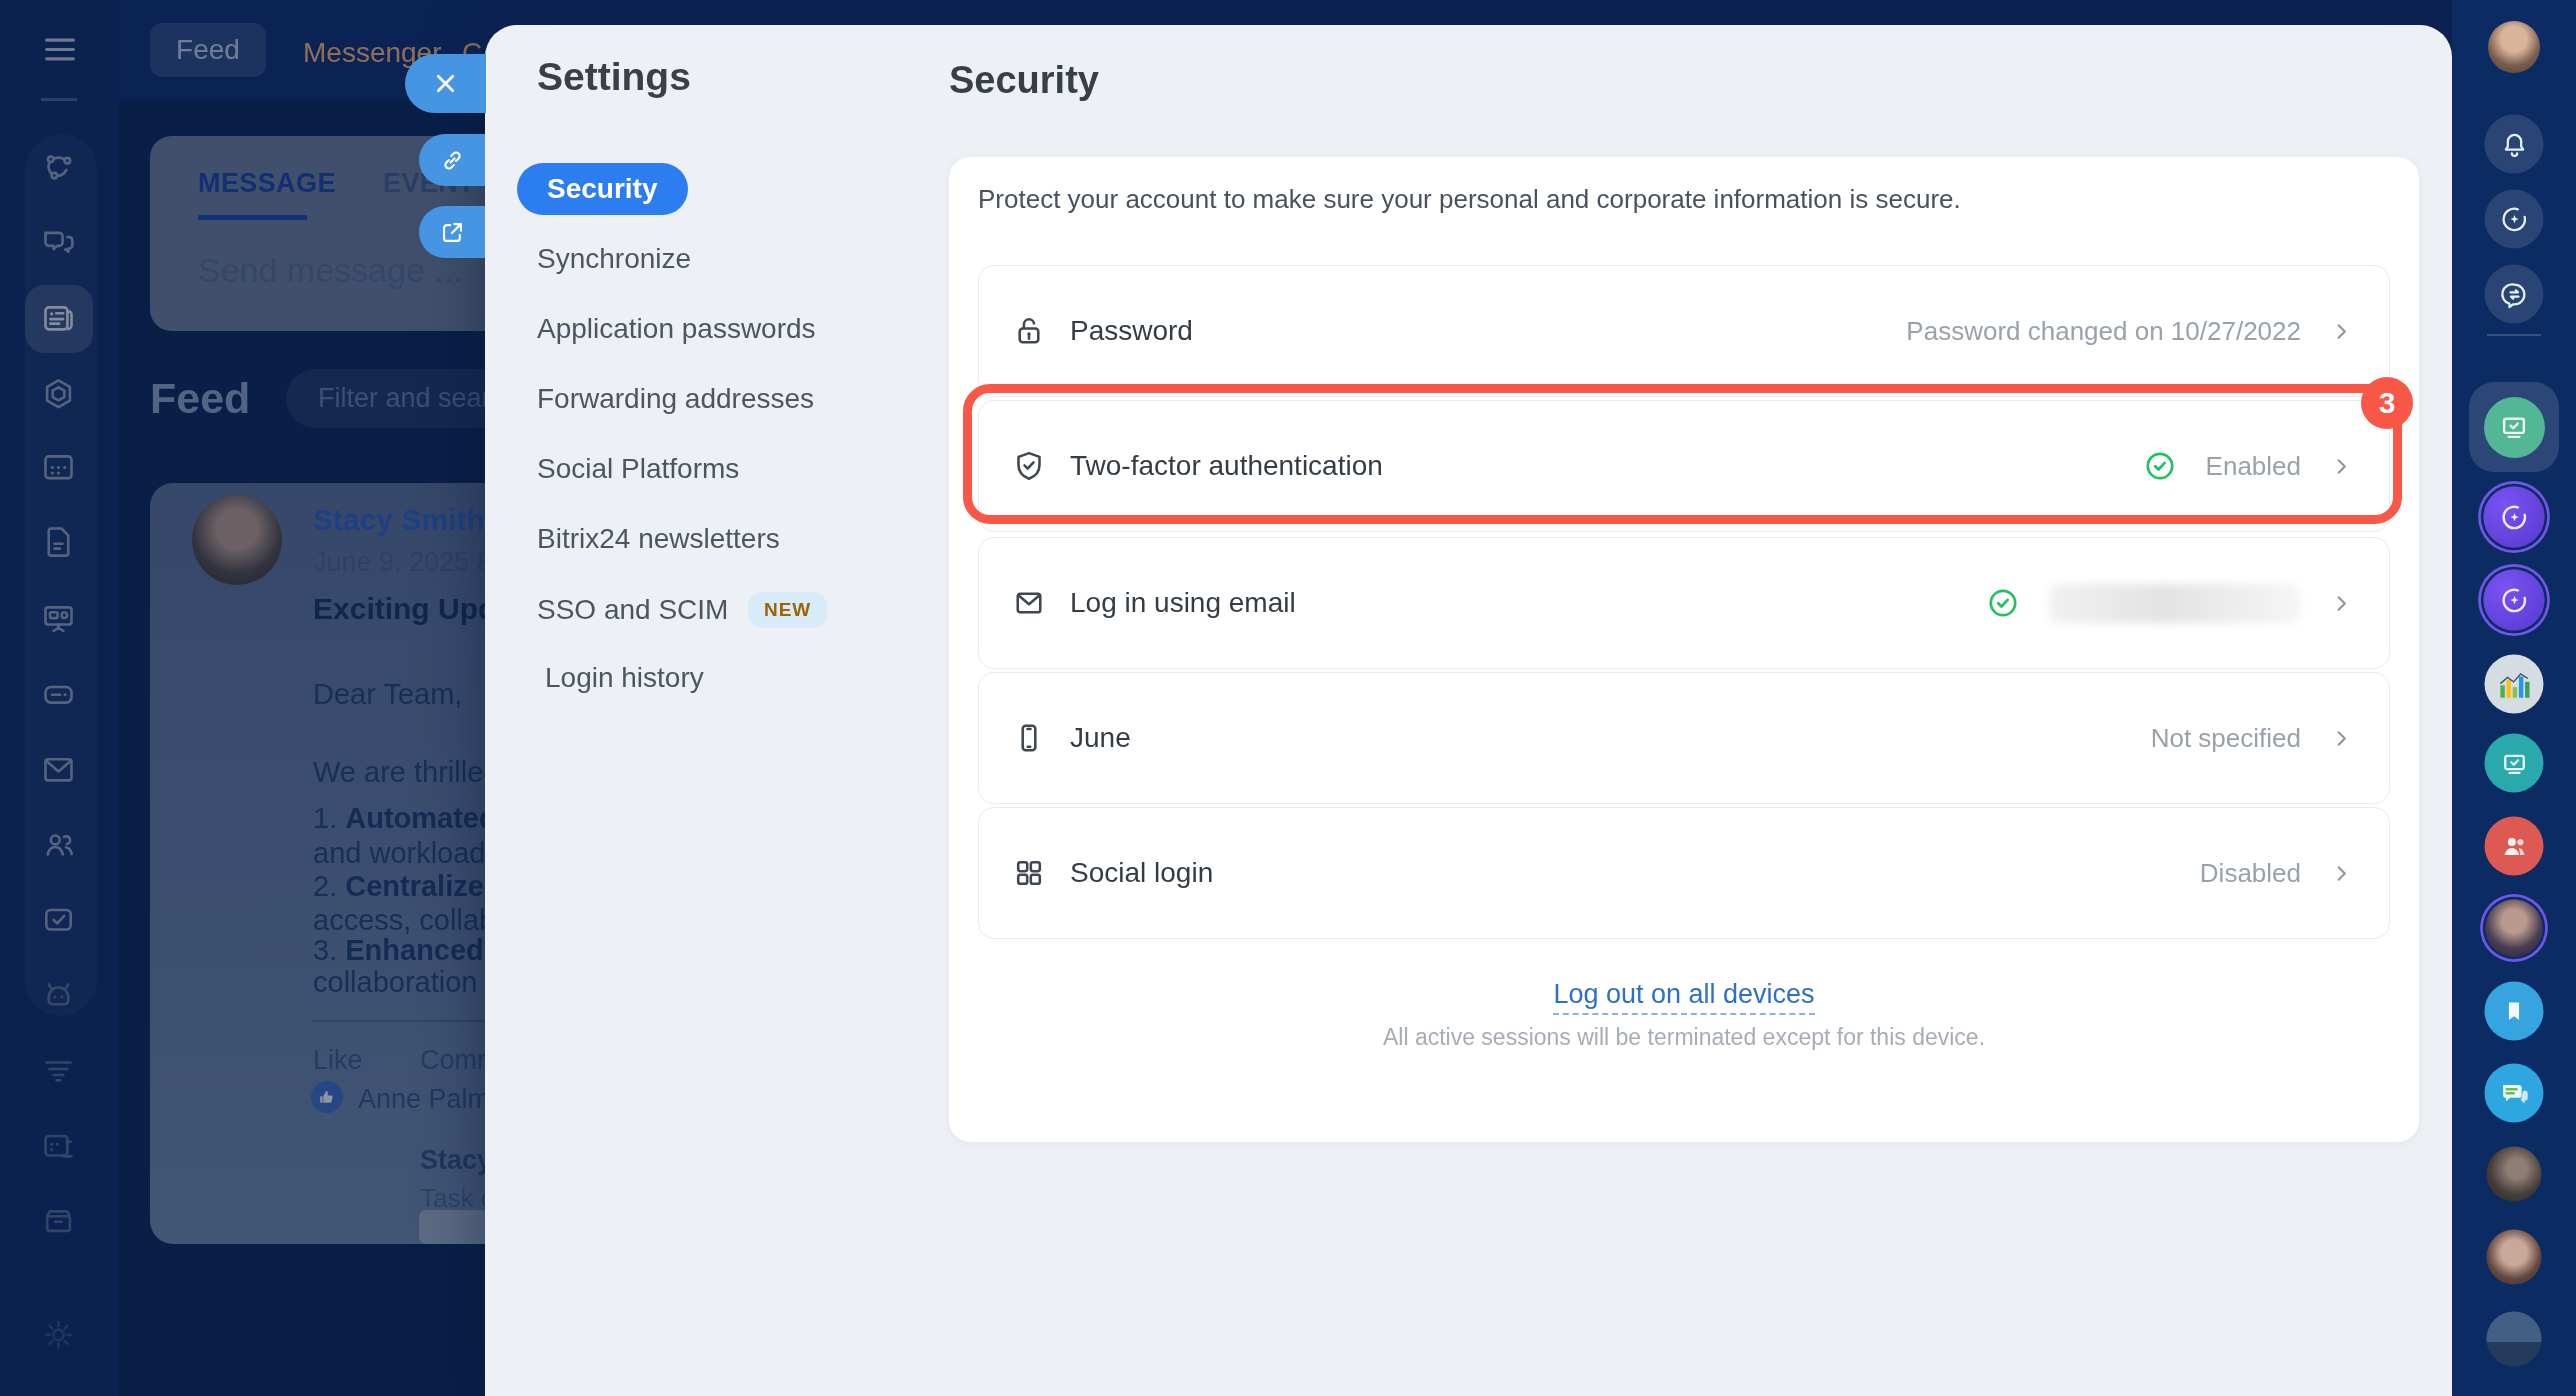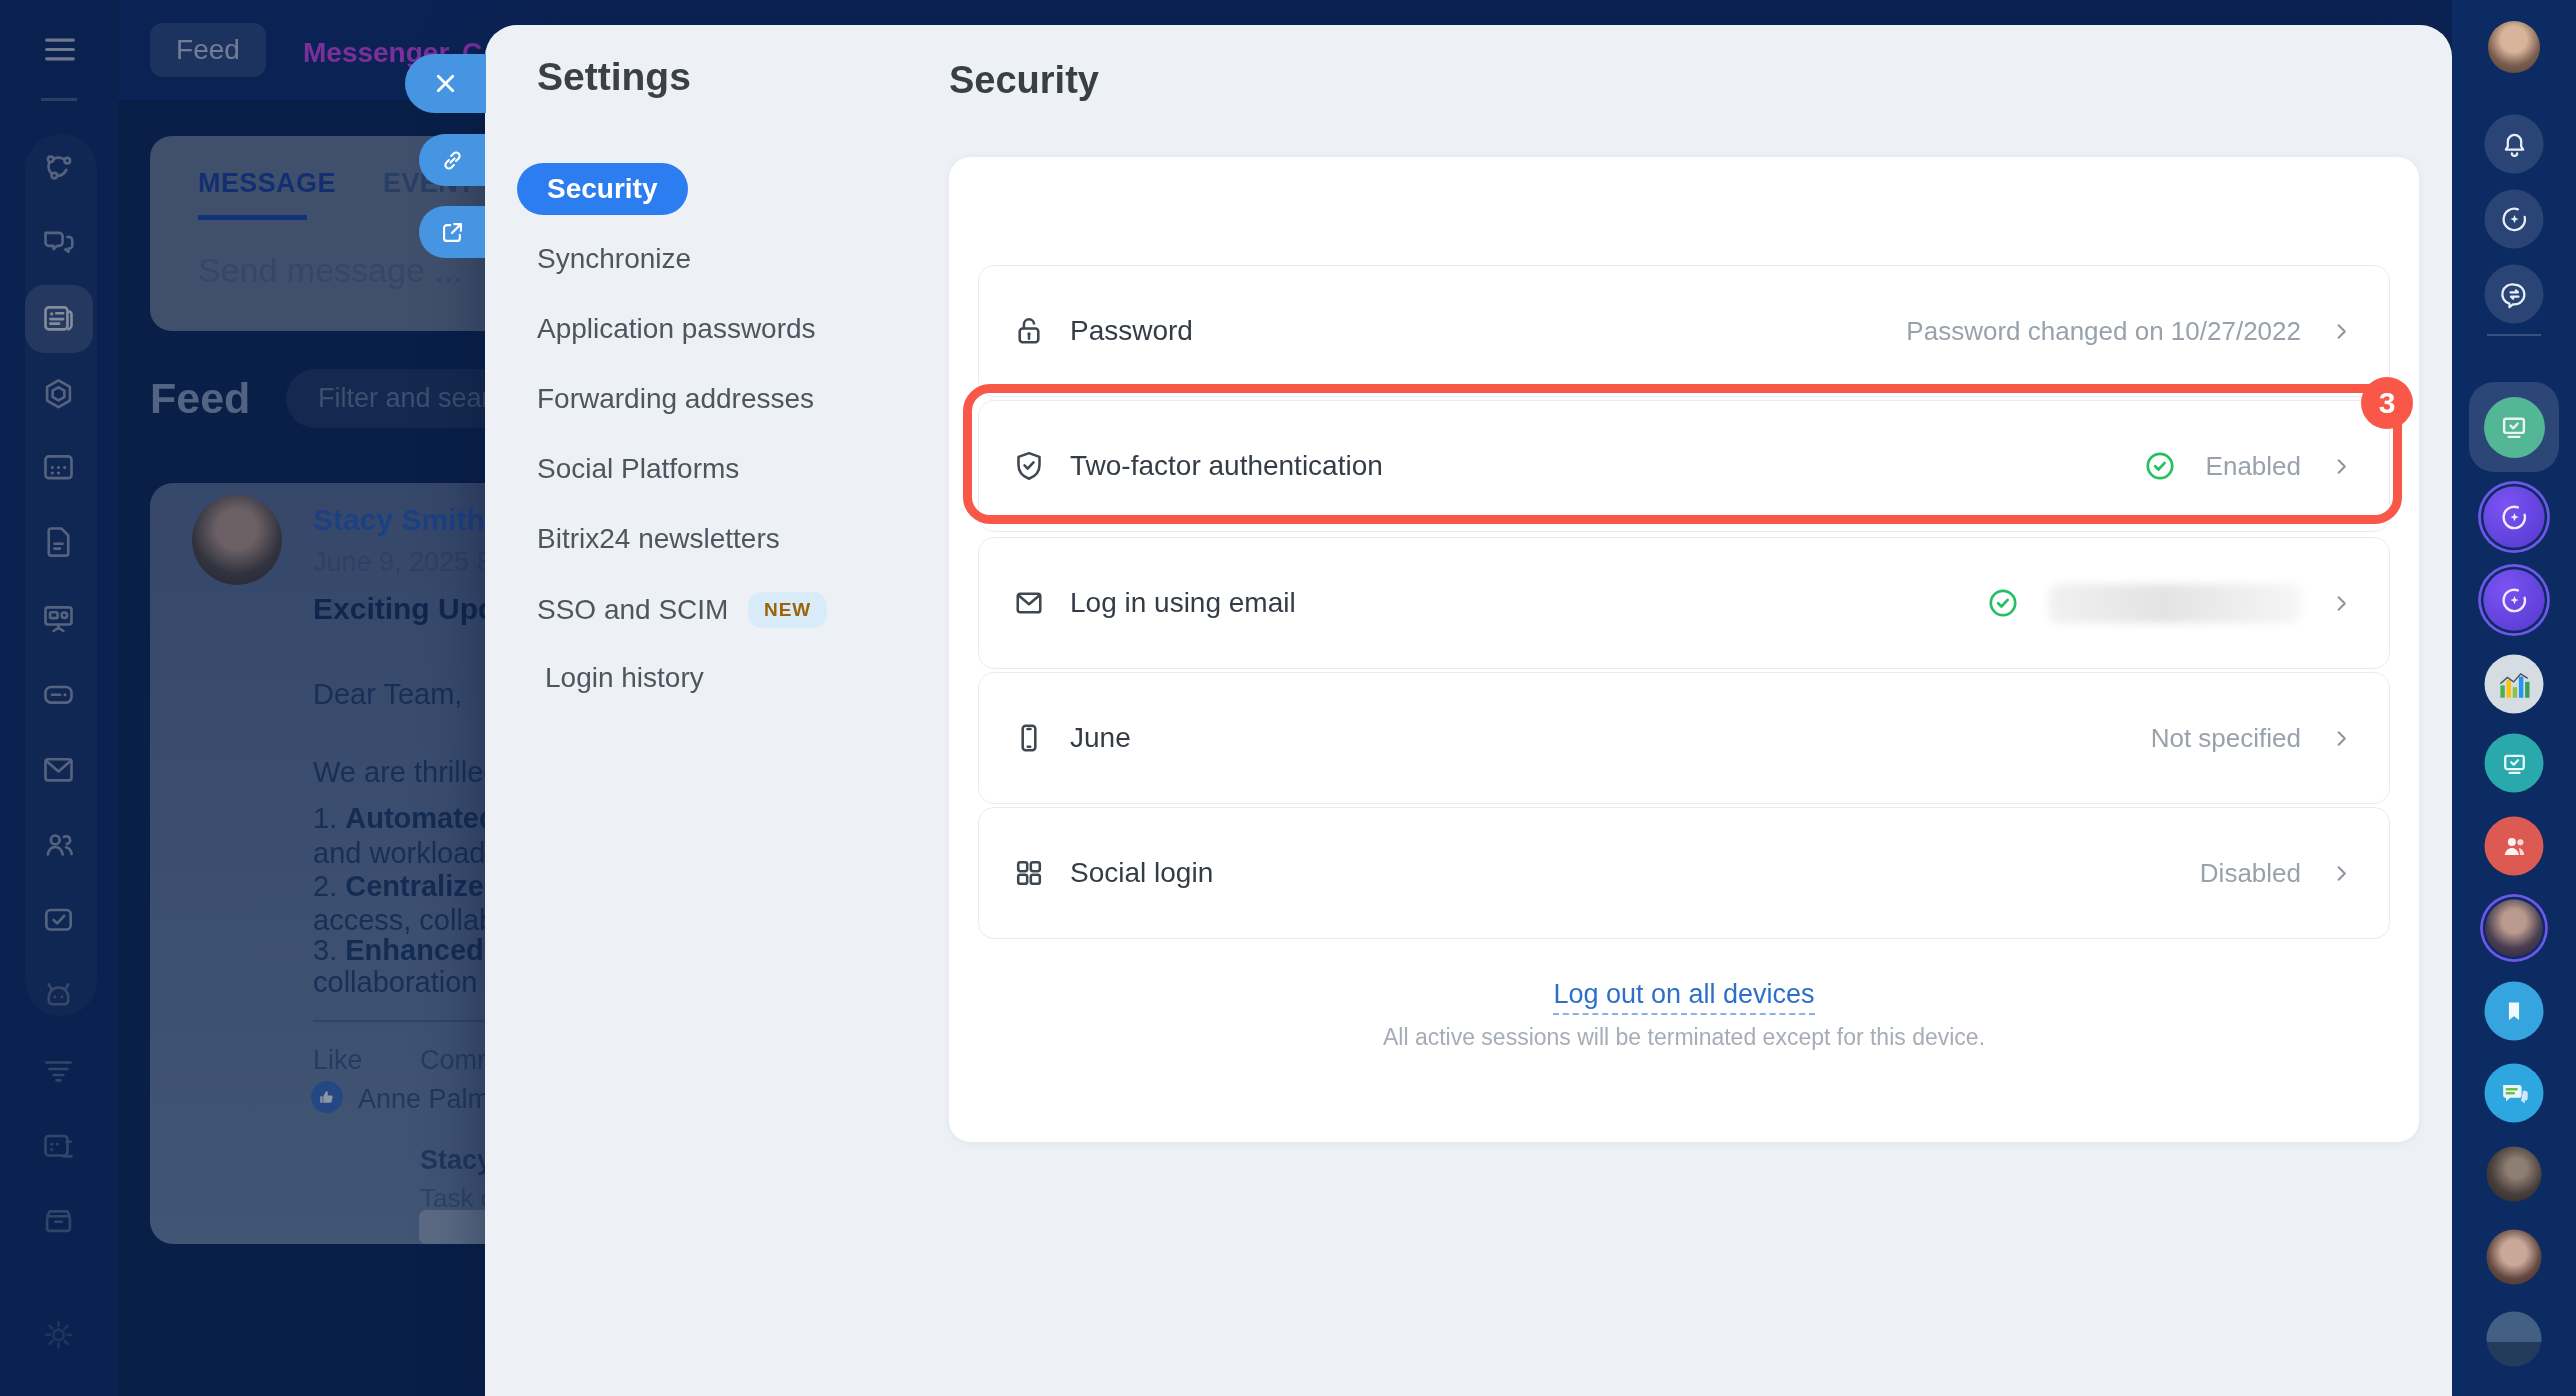--- a/index.html
+++ b/index.html
@@ -14,21 +14,21 @@
   
   .topbar{left:0;top:0;width:2576px;height:100px;background:#103070;}
   .leftrail{left:0;top:0;width:118px;height:1396px;background:#0f2d67;}
   .railgroup{left:25px;top:134px;width:72px;height:882px;border-radius:36px;background:rgba(255,255,255,.05);}
   .railitem{width:39px;height:39px;left:39px;transform:translateY(-19.7px);opacity:.55;}
   .railitem.dim{opacity:.3}
   .railitem.dimmer{opacity:.16}
   .railactive{left:25px;top:285px;width:68px;height:68px;border-radius:19.7px;background:rgba(255,255,255,.16);}
   .tabpill{left:150px;top:23px;width:116px;height:54px;border-radius:12.5px;background:rgba(255,255,255,.14);
     display:flex;align-items:center;justify-content:center;font-size:28px;color:#c9d3e4;}
-  .tabtext{top:37px;font-size:28px;color:#d946ef;font-weight:bold;}
+  .tabtext{top:37px;font-size:28px;color:#fdba74;}
 
   .composer{left:150px;top:136px;width:448px;height:195px;border-radius:21.5px;background:#70829b;}
   .ctab{top:32px;font-size:27px;font-weight:bold;letter-spacing:0.4px;}
   .cunder{left:48px;top:79px;width:109px;height:4.5px;background:#1d4fae;}
   .cplaceholder{left:48px;top:115px;font-size:34px;color:#5b7095;}
 
   .feedtitle{left:150px;top:374px;font-size:43px;font-weight:600;color:#93a6c4;}
   .filterpill{left:286px;top:369px;width:277px;height:59px;border-radius:29.5px;background:rgba(255,255,255,.09);
     display:flex;align-items:center;padding-left:32px;font-size:27px;color:#68809f;box-sizing:border-box;}
 
@@ -309,20 +309,21 @@
   <div class="abs navitem" style="left:52px;top:498px">Bitrix24 newsletters</div>
   <div class="abs navitem" style="left:52px;top:567px">
     <span>SSO and SCIM</span>
     <span class="newbadge">NEW</span>
   </div>
   <div class="abs navitem" style="left:60px;top:637px">Login history</div>
 
   <div class="abs cheading" style="left:464px;top:34px">Security</div>
 
   <div class="abs card" style="left:464px;top:132px">
+    <div class="abs cdesc">Protect your account to make sure your personal and corporate information is secure.</div>
 
     <div class="abs secrow" style="top:108px">
       <span>
         <svg width="36" height="36" viewBox="0 0 24 24" fill="none" stroke="#3f4750" stroke-width="1.7" stroke-linejoin="round">
             <rect x="5.8" y="10.3" width="12.4" height="9.2" rx="2"></rect>
             <path d="M8.6 10.3V7.6a3.4 3.4 0 0 1 6.8 0"></path>
             <circle cx="12" cy="14" r="1.15" fill="#3f4750" stroke="none"></circle>
             <path d="M12 15.2v1.9" stroke-linecap="round"></path>
           </svg>
       </span>

